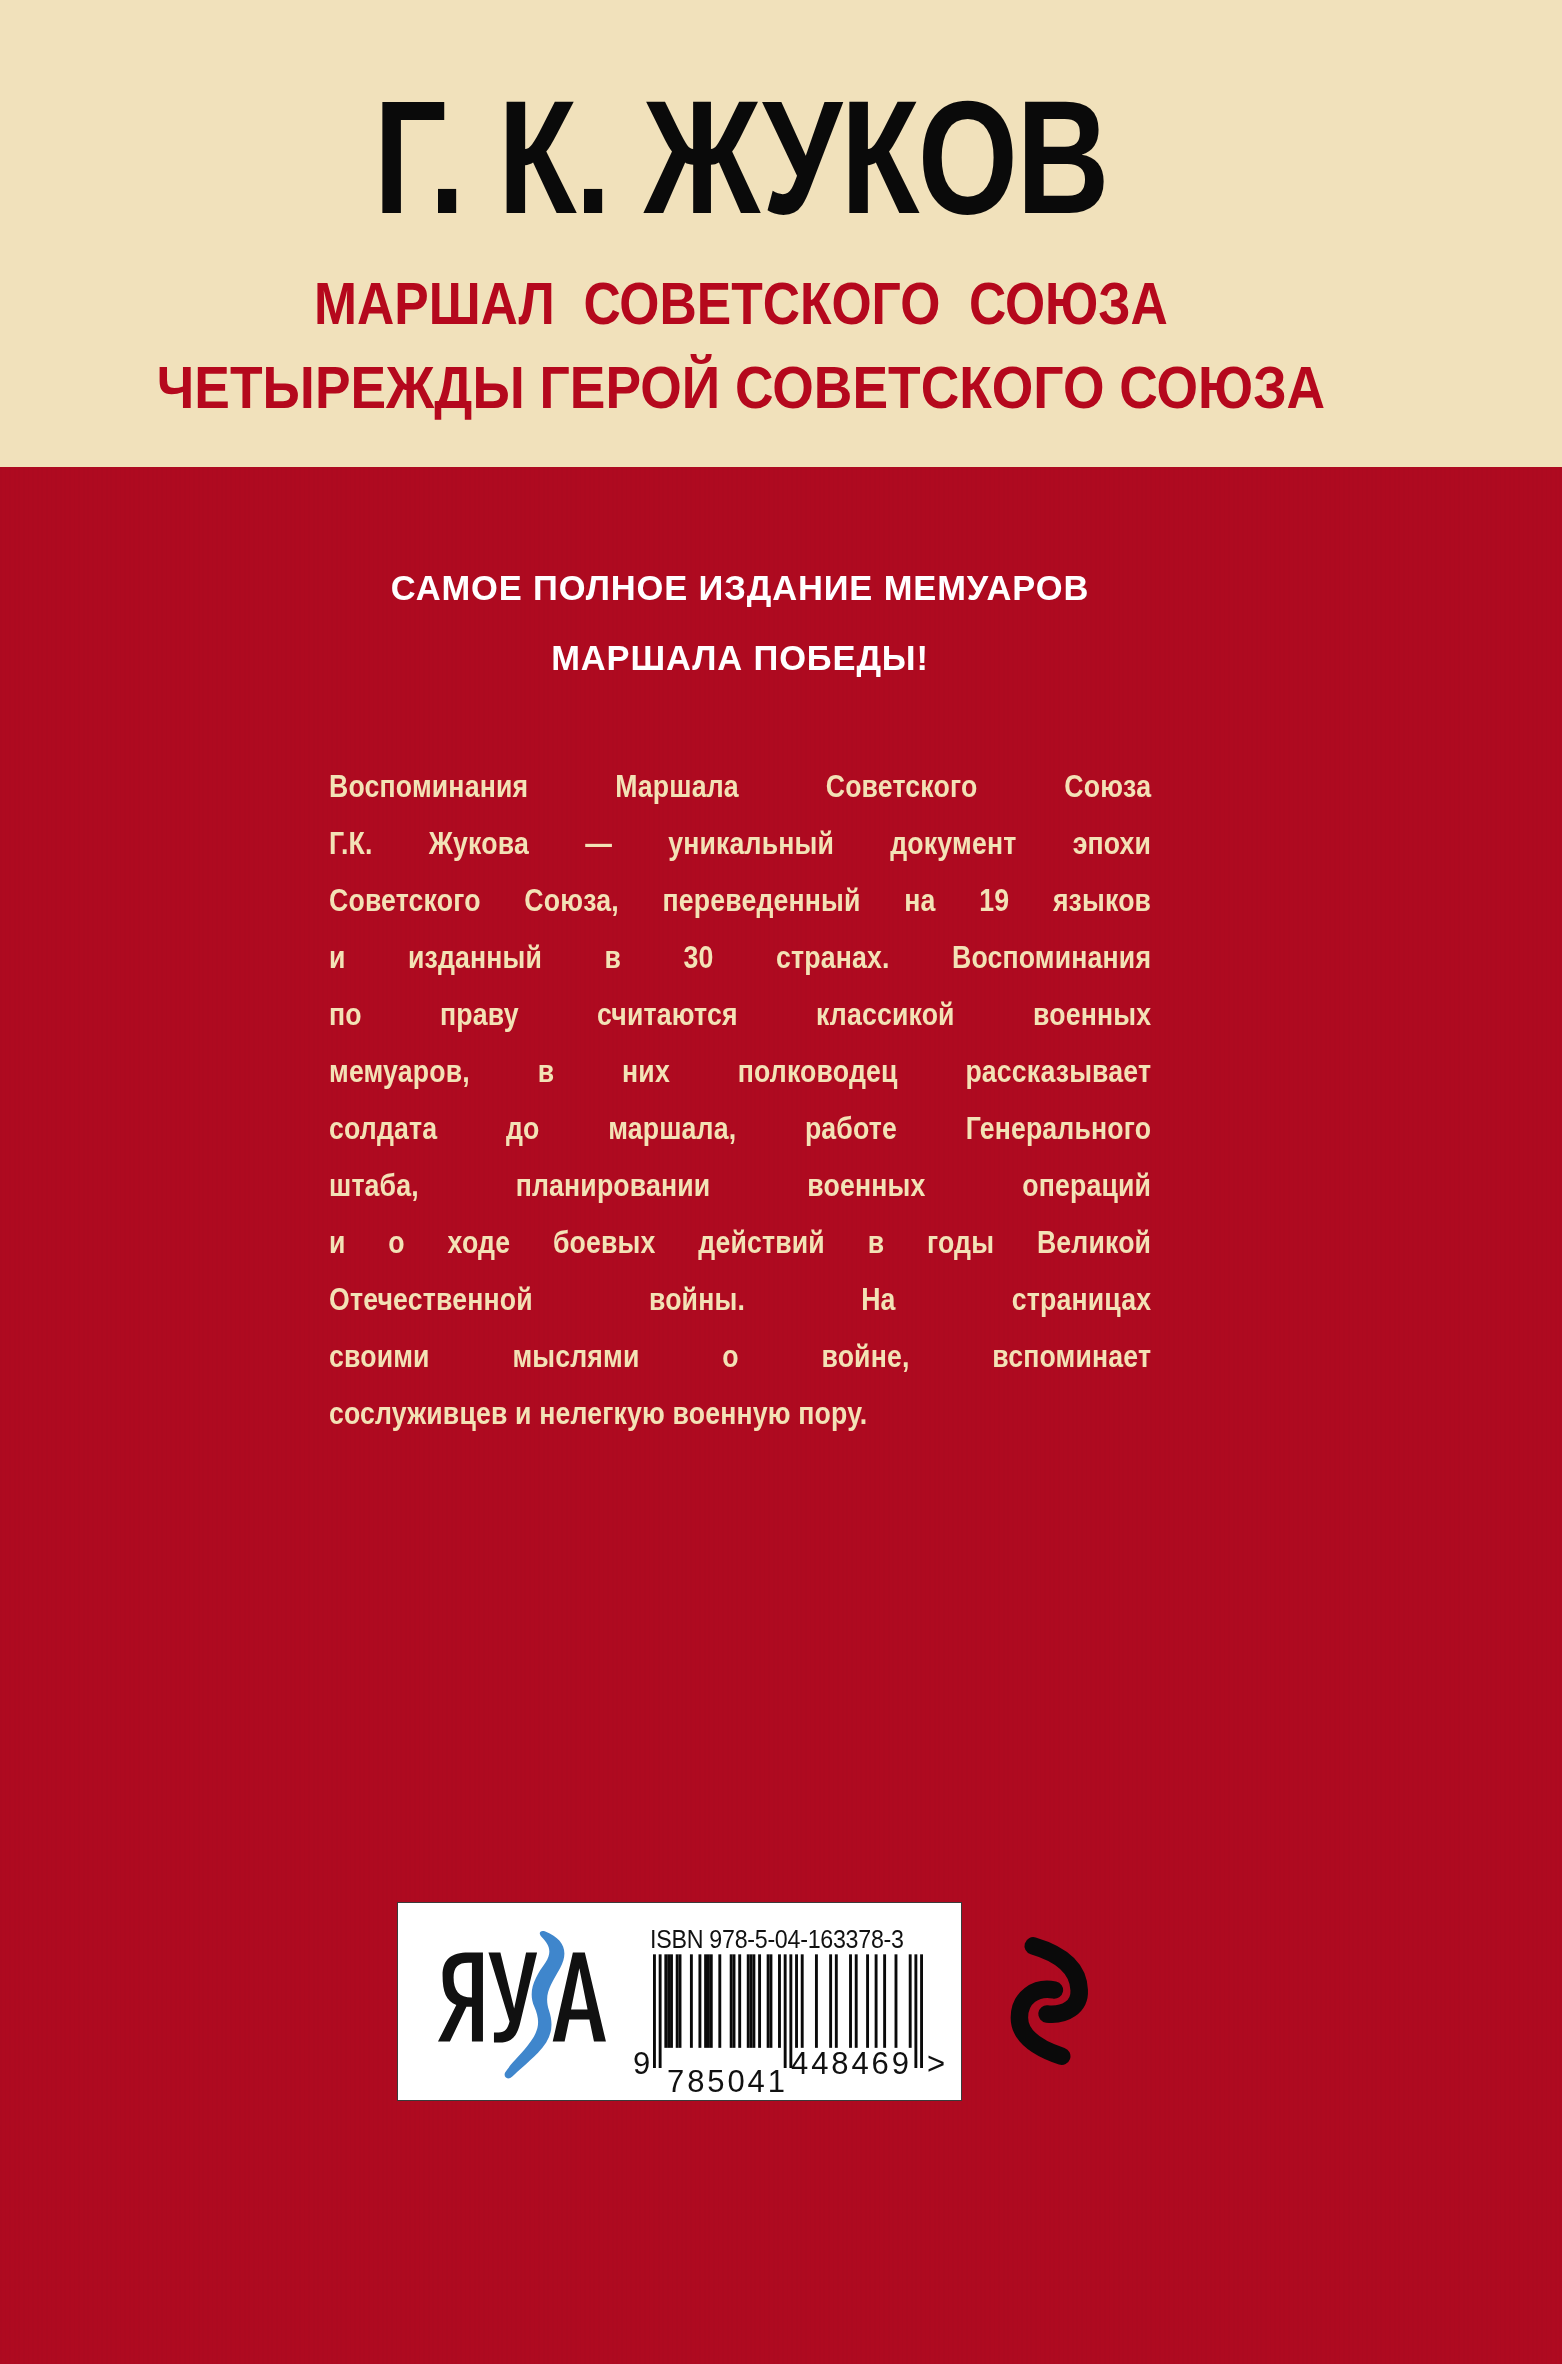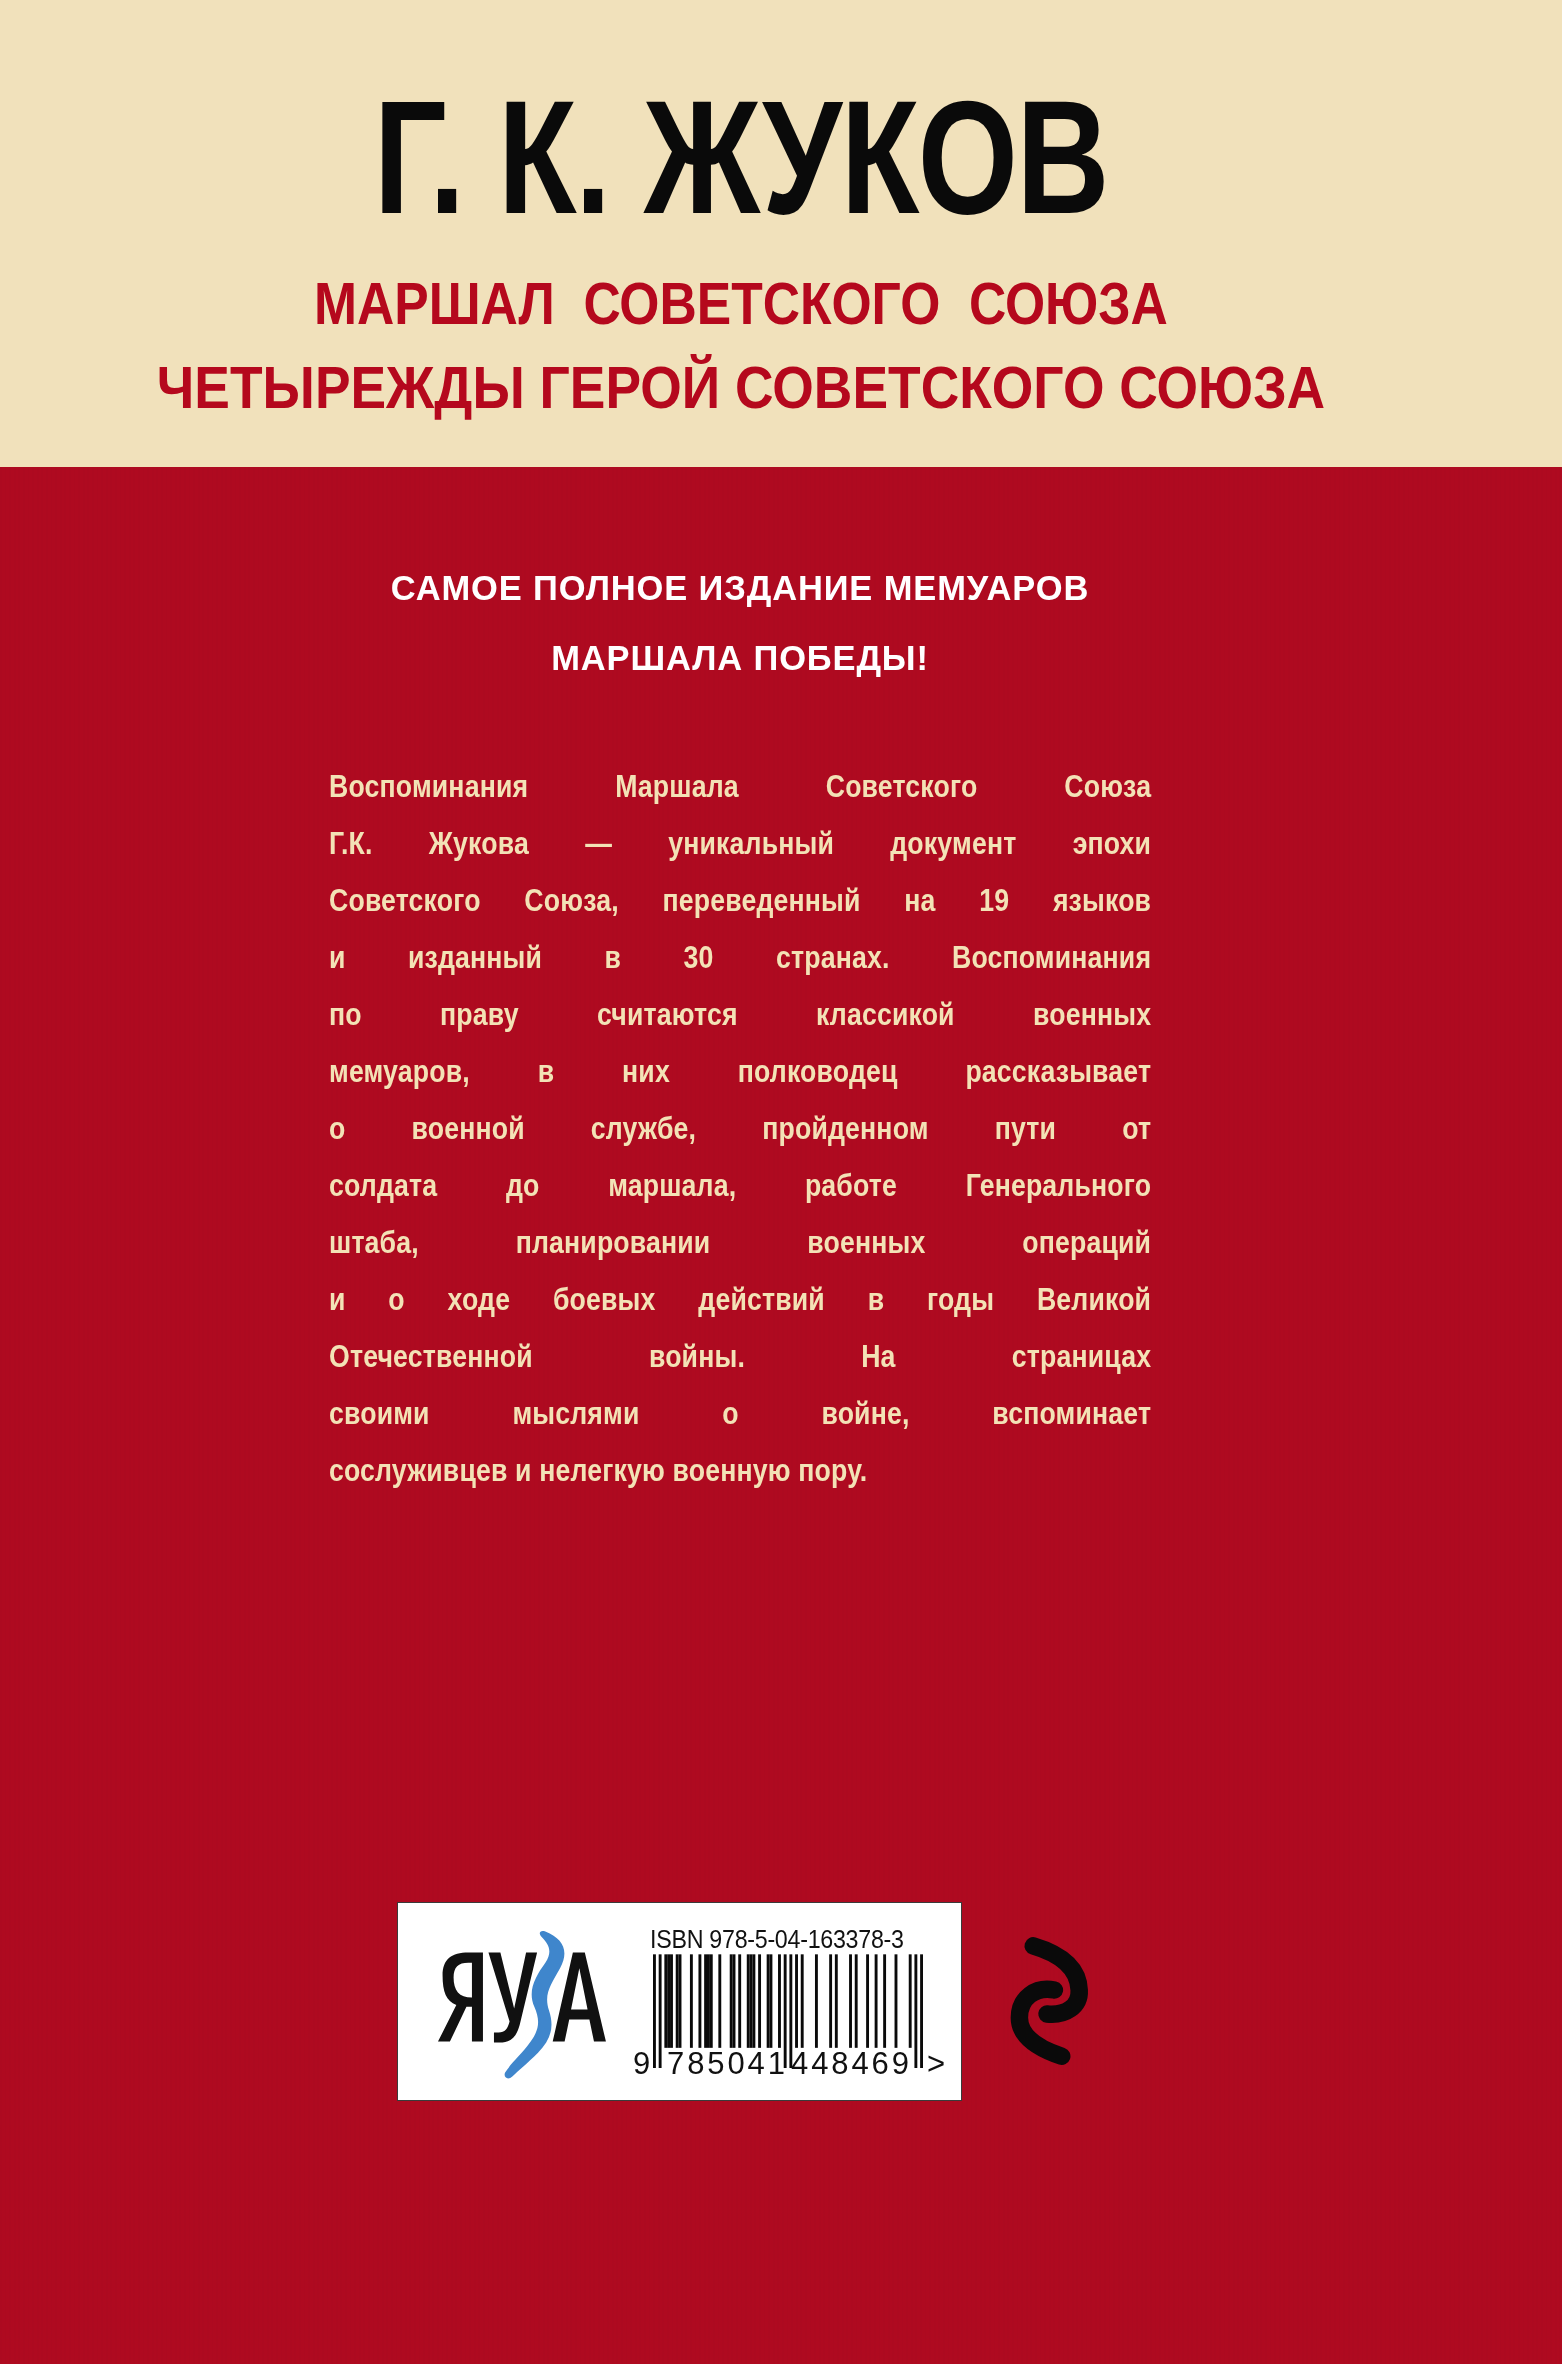--- a/index.html
+++ b/index.html
@@ -101,23 +101,20 @@
   <div class="blurb-line">
       <span class="inner">и изданный в 30 странах.   Воспоминания</span>
     </div>
   <div class="blurb-line">
       <span class="inner">по праву считаются классикой военных</span>
     </div>
   <div class="blurb-line">
       <span class="inner">мемуаров, в них полководец рассказывает</span>
     </div>
   <div class="blurb-line">
-      <span class="inner">о военной службе, пройденном пути от</span>
-    </div>
-  <div class="blurb-line">
       <span class="inner">солдата до маршала, работе Генерального</span>
     </div>
   <div class="blurb-line">
       <span class="inner">штаба, планировании военных операций</span>
     </div>
   <div class="blurb-line">
       <span class="inner">и о ходе боевых действий в годы Великой</span>
     </div>
   <div class="blurb-line">
       <span class="inner">Отечественной войны. На страницах</span>
@@ -180,21 +177,21 @@
       <rect x="232.50" y="0" width="3.15" height="102" fill="#0a0a0a"></rect>
       <rect x="241.80" y="0" width="3.15" height="102" fill="#0a0a0a"></rect>
       <rect x="251.10" y="0" width="3.15" height="102" fill="#0a0a0a"></rect>
       <rect x="263.50" y="0" width="3.15" height="102" fill="#0a0a0a"></rect>
       <rect x="279.00" y="0" width="3.15" height="102" fill="#0a0a0a"></rect>
       <rect x="285.20" y="0" width="3.15" height="124" fill="#0a0a0a"></rect>
       <rect x="291.40" y="0" width="3.15" height="124" fill="#0a0a0a"></rect>
     </svg>
 
   <div class="ean-digit" style="left:235px;">9</div>
-  <div class="ean-digit" style="left:269px;">785041</div>
+  <div class="ean-digit" style="left:269px;margin-top:18px;">785041</div>
   <div class="ean-digit" style="left:393px;">448469</div>
   <div class="ean-digit" style="left:529px;">&gt;</div>
 </div>
 
 <svg class="eksmo-logo" viewBox="0 0 100 150" width="92" height="138">
   <path d="M35 14 C62 22 84 36 85 62 C86 80 70 90 50 88" fill="none" stroke="#0a0a0a" stroke-width="19" stroke-linecap="round"></path>
   <path d="M58 62 C38 58 20 70 20 92 C20 114 42 126 66 134" fill="none" stroke="#0a0a0a" stroke-width="19" stroke-linecap="round"></path>
 </svg>
 
 

